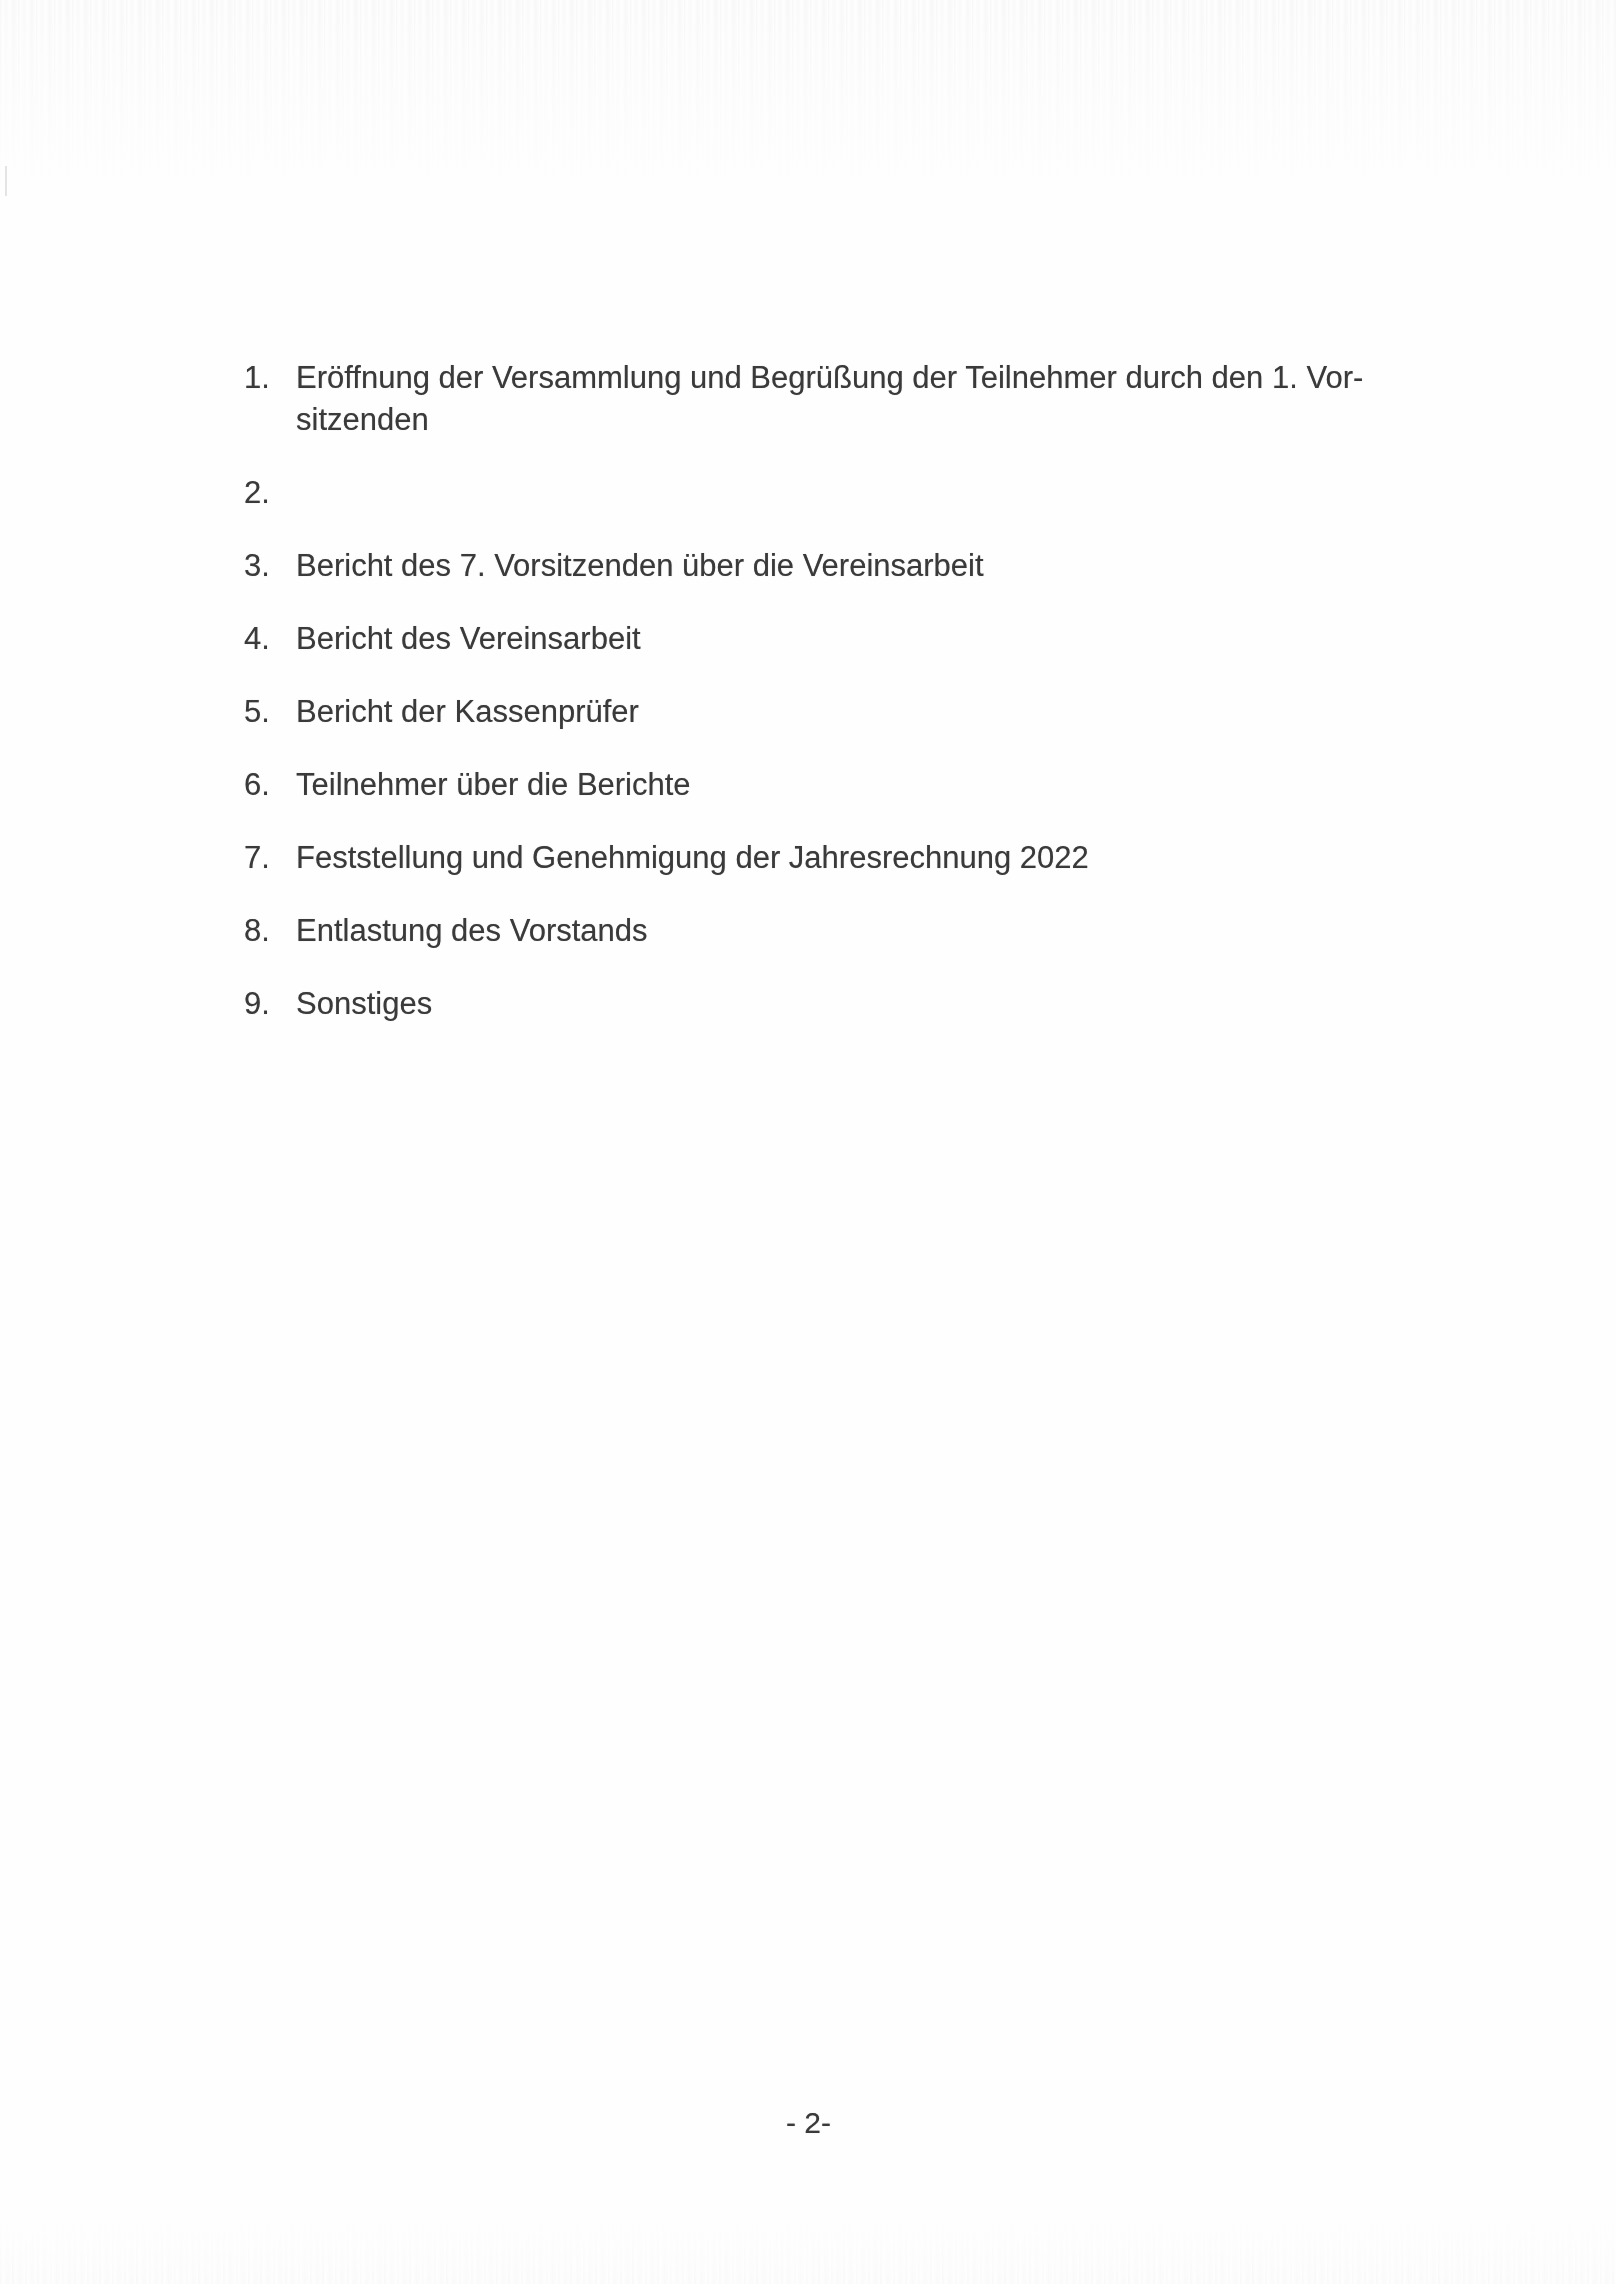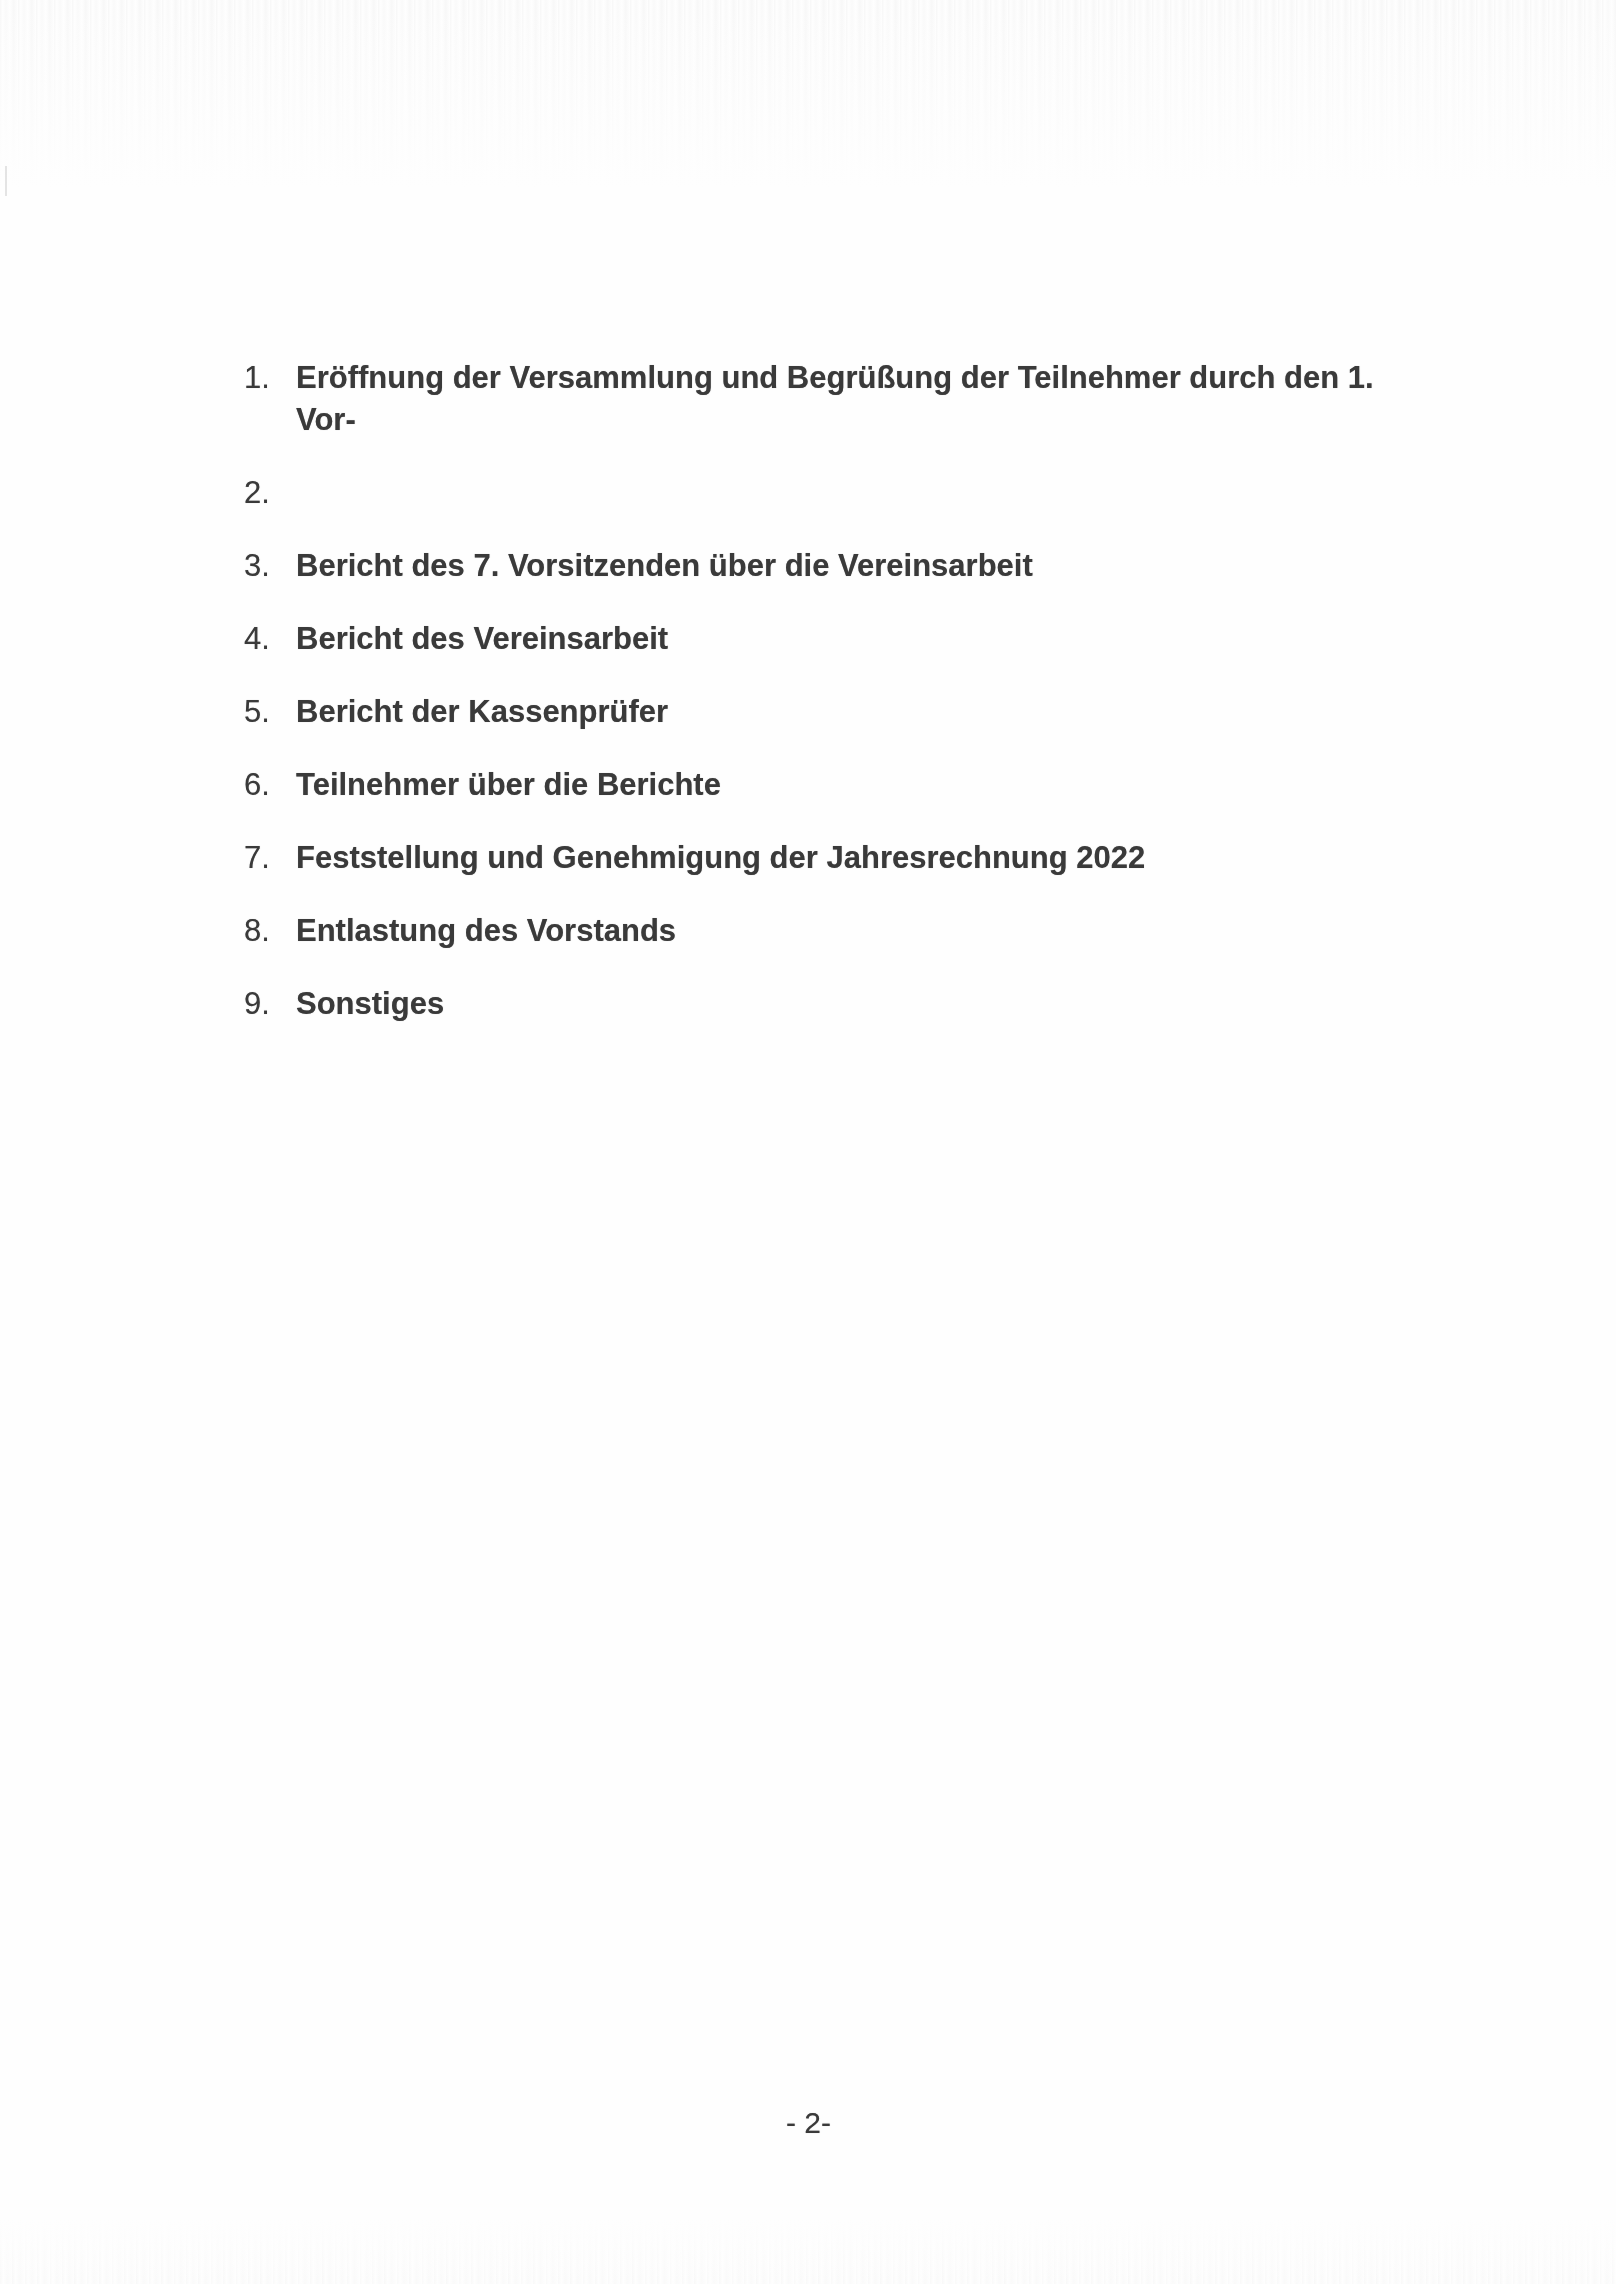--- a/index.html
+++ b/index.html
@@ -75,21 +75,20 @@
   }
   .item-number {
     flex: none;
     width: 52px;
   }
   .item-text {
     flex: 1;
   }
   .line {
     display: block;
-    font-weight: bold;
   }
   
   .stretched {
     word-spacing: 7.2px;
   }
   .page-number {
     position: absolute;
     left: 0;
     right: 0;
     top: 2106px;
@@ -106,20 +105,21 @@
 
 <div class="content">
 
 
   <div>
 
     <div class="agenda-item">
       <span class="item-number">1.</span>
       <span class="item-text">
         <span class="line">Eröffnung der Versammlung und Begrüßung der Teilnehmer durch den 1. Vor-</span>
+        <span class="line">sitzenden</span>
       </span>
     </div>
 
     <div class="agenda-item">
       <span class="item-number">2.</span>
       <span class="item-text">
       </span>
     </div>
 
     <div class="agenda-item">

